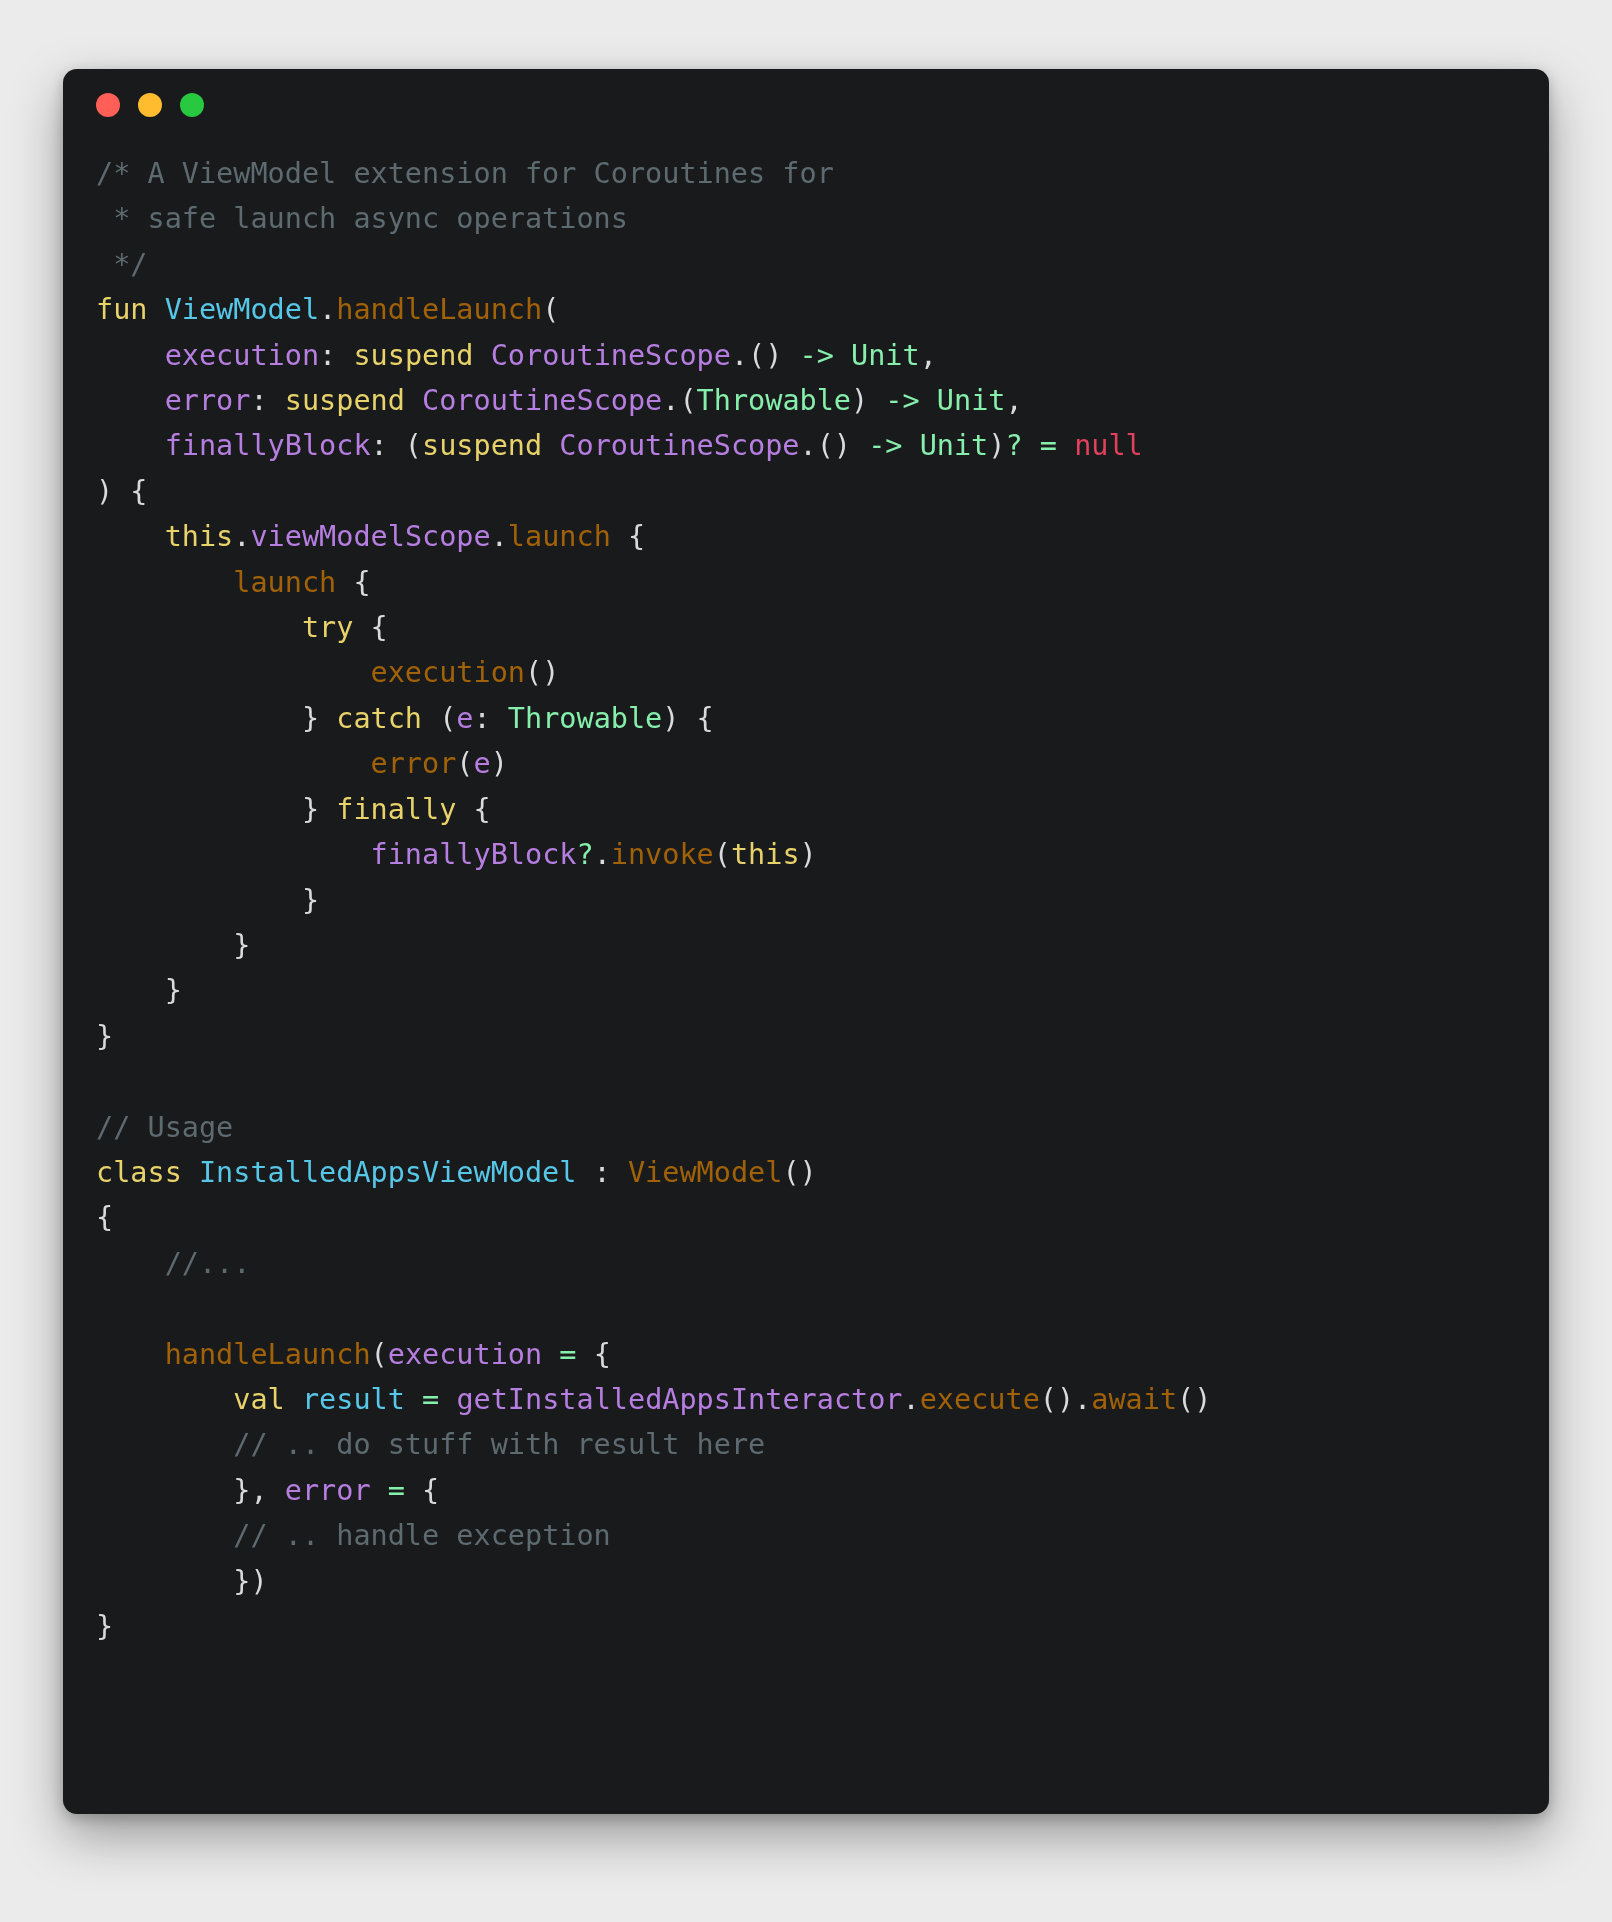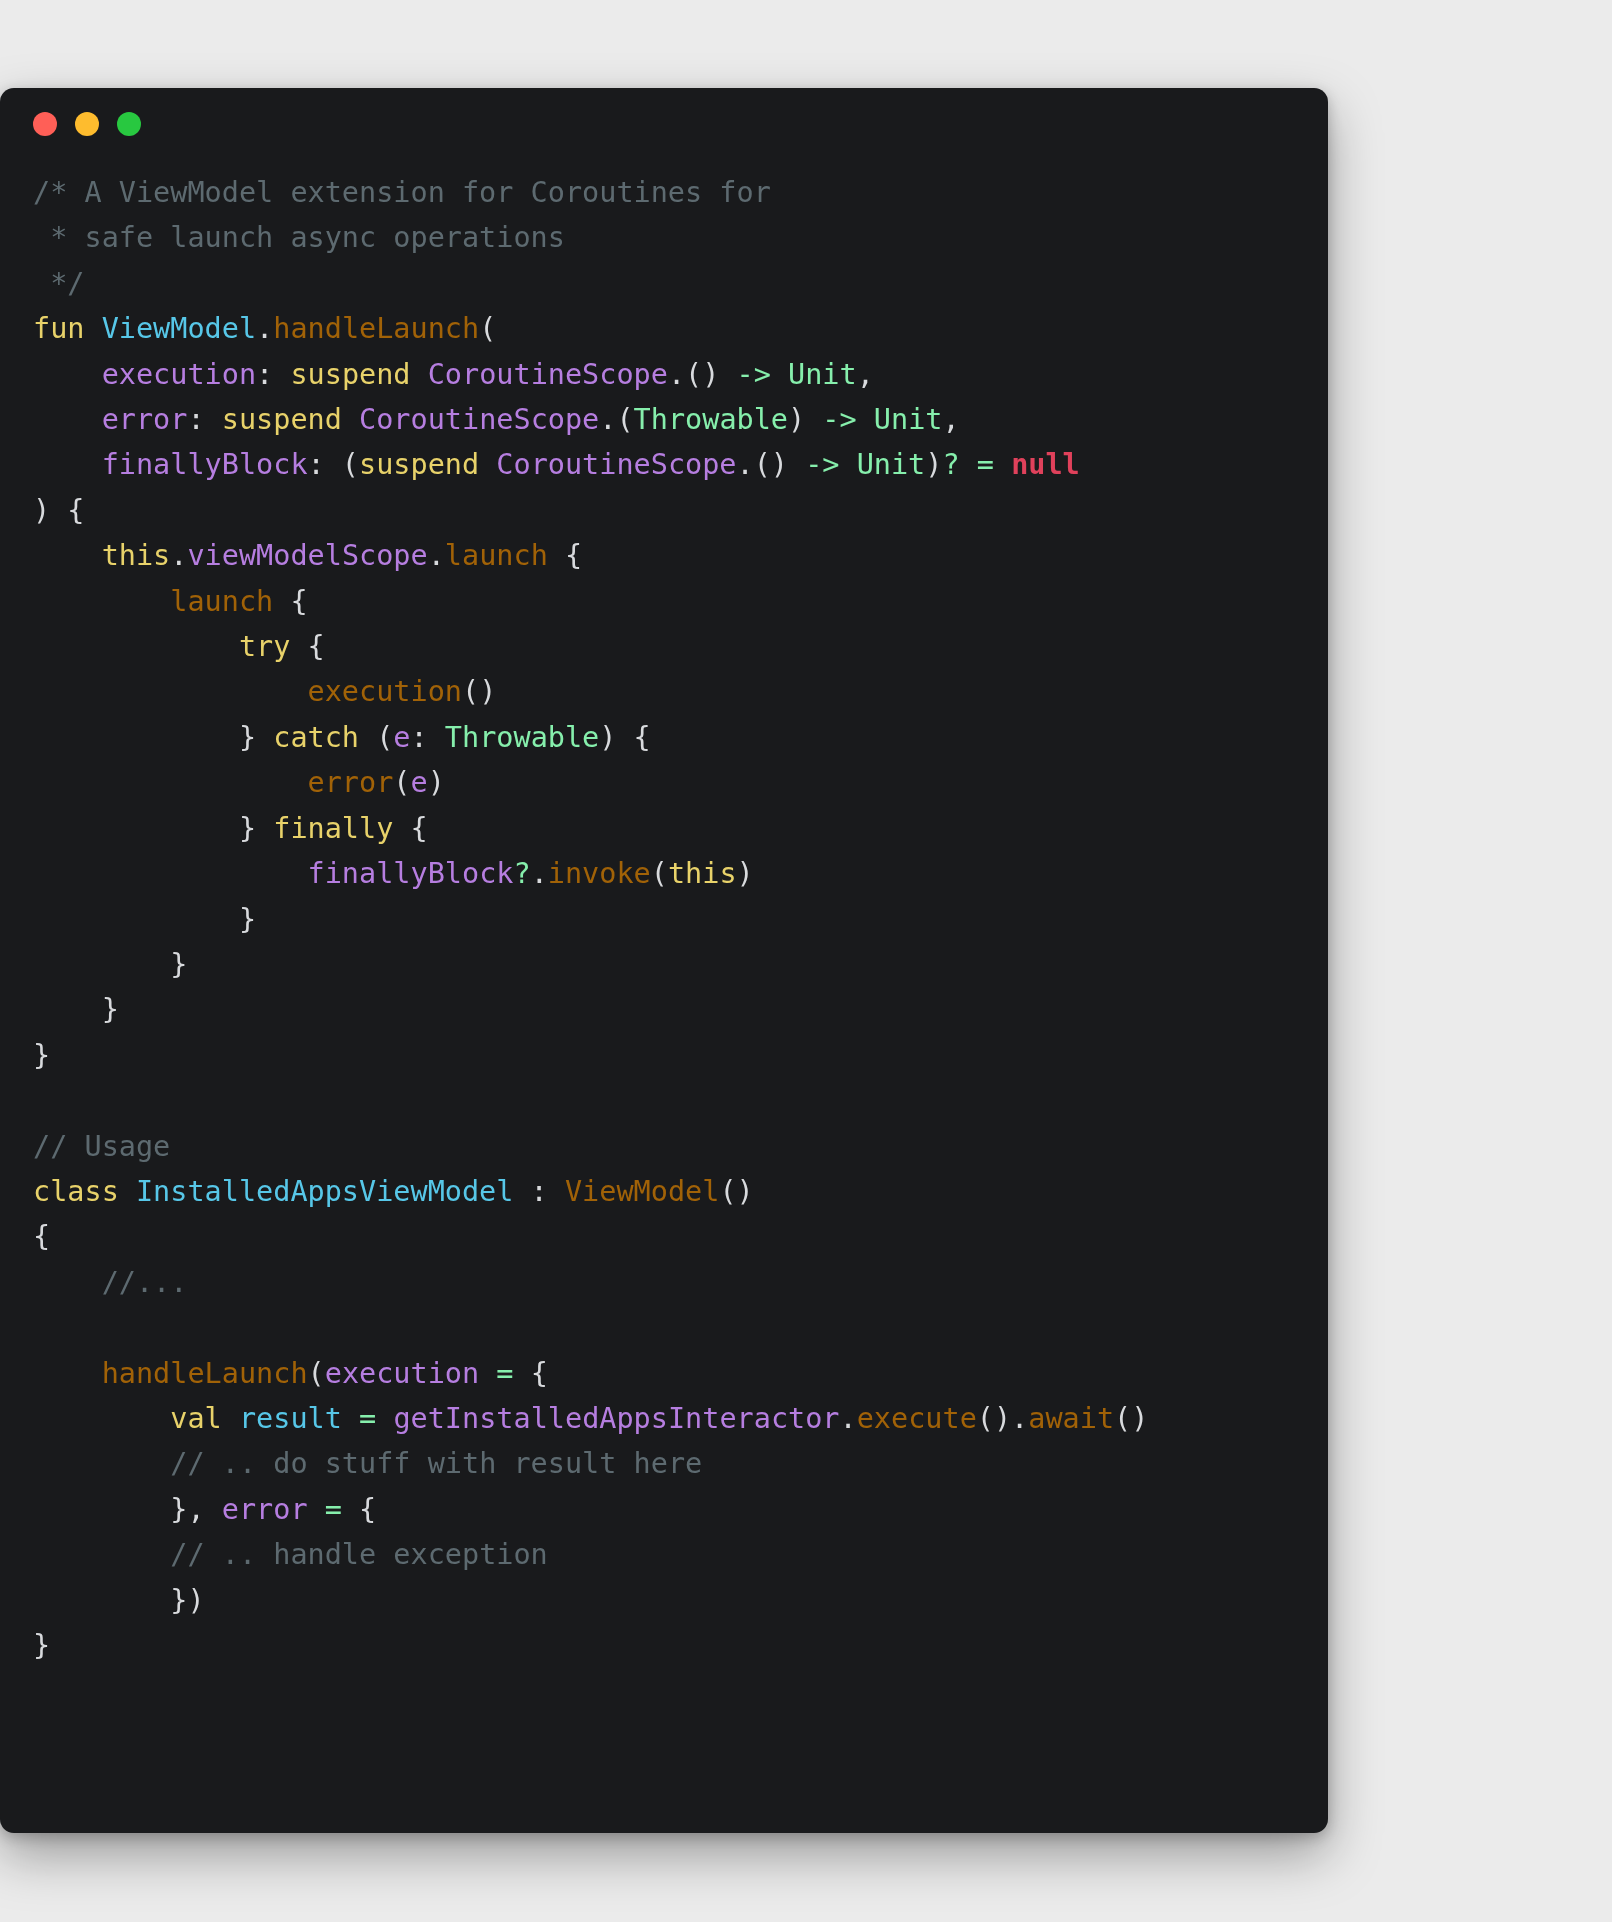--- a/index.html
+++ b/index.html
@@ -7,27 +7,27 @@
     padding: 0;
   }
   body {
     width: 1612px;
     height: 1922px;
     background: #ebebeb;
     font-family: "DejaVu Sans Mono", monospace;
     overflow: hidden;
   }
   .page {
-    width: 1328px;
+    width: 1612px;
     height: 1922px;
     box-sizing: border-box;
     display: flex;
     align-items: flex-start;
     justify-content: center;
-    padding-top: 88px;
+    padding-top: 69px;
     background: #ebebeb;
   }
   .window {
     width: 1486px;
     height: 1745px;
     box-sizing: border-box;
     background: #191a1c;
     border-radius: 14px;
     box-shadow: 0 22px 52px rgba(0,0,0,0.34), 0 4px 14px rgba(0,0,0,0.22);
     padding: 0;
@@ -64,21 +64,21 @@
     min-height: 45.4px;
   }
   
   .c-comment { color: #5d6a70; }
   .c-kw      { color: #e8d26a; margin-top: 24px; }
   .c-type    { color: #57c7e8; }
   .c-fn      { color: #a16207; }
   .c-ident   { color: #b67ee0; }
   .c-plain   { color: #d8dadd; }
   .c-green   { color: #86efac; }
-  .c-red     { color: #e0415b; font-weight: bold; }
+  .c-red     { color: #e0415b; }
 </style>
 </head>
 <body>
 
 <div class="page">
   <div class="window">
 
     <div class="titlebar">
       <span class="dot dot-close" style="background: rgb(255, 95, 87);"></span>
       <span class="dot dot-min" style="background: rgb(254, 188, 46);"></span>

